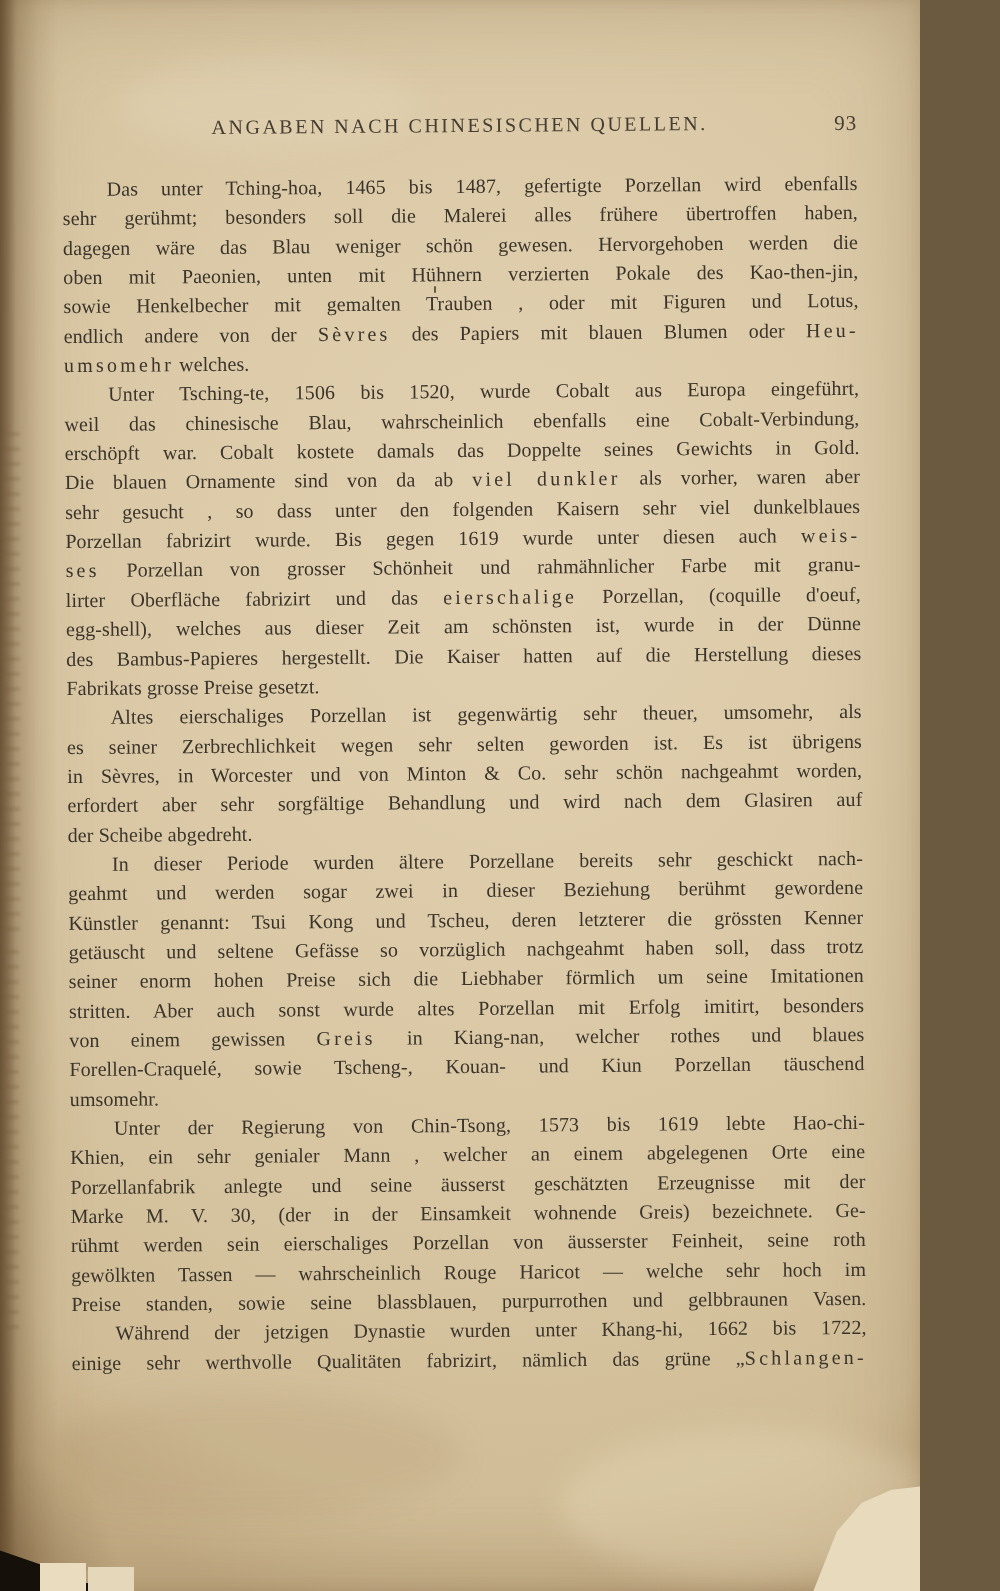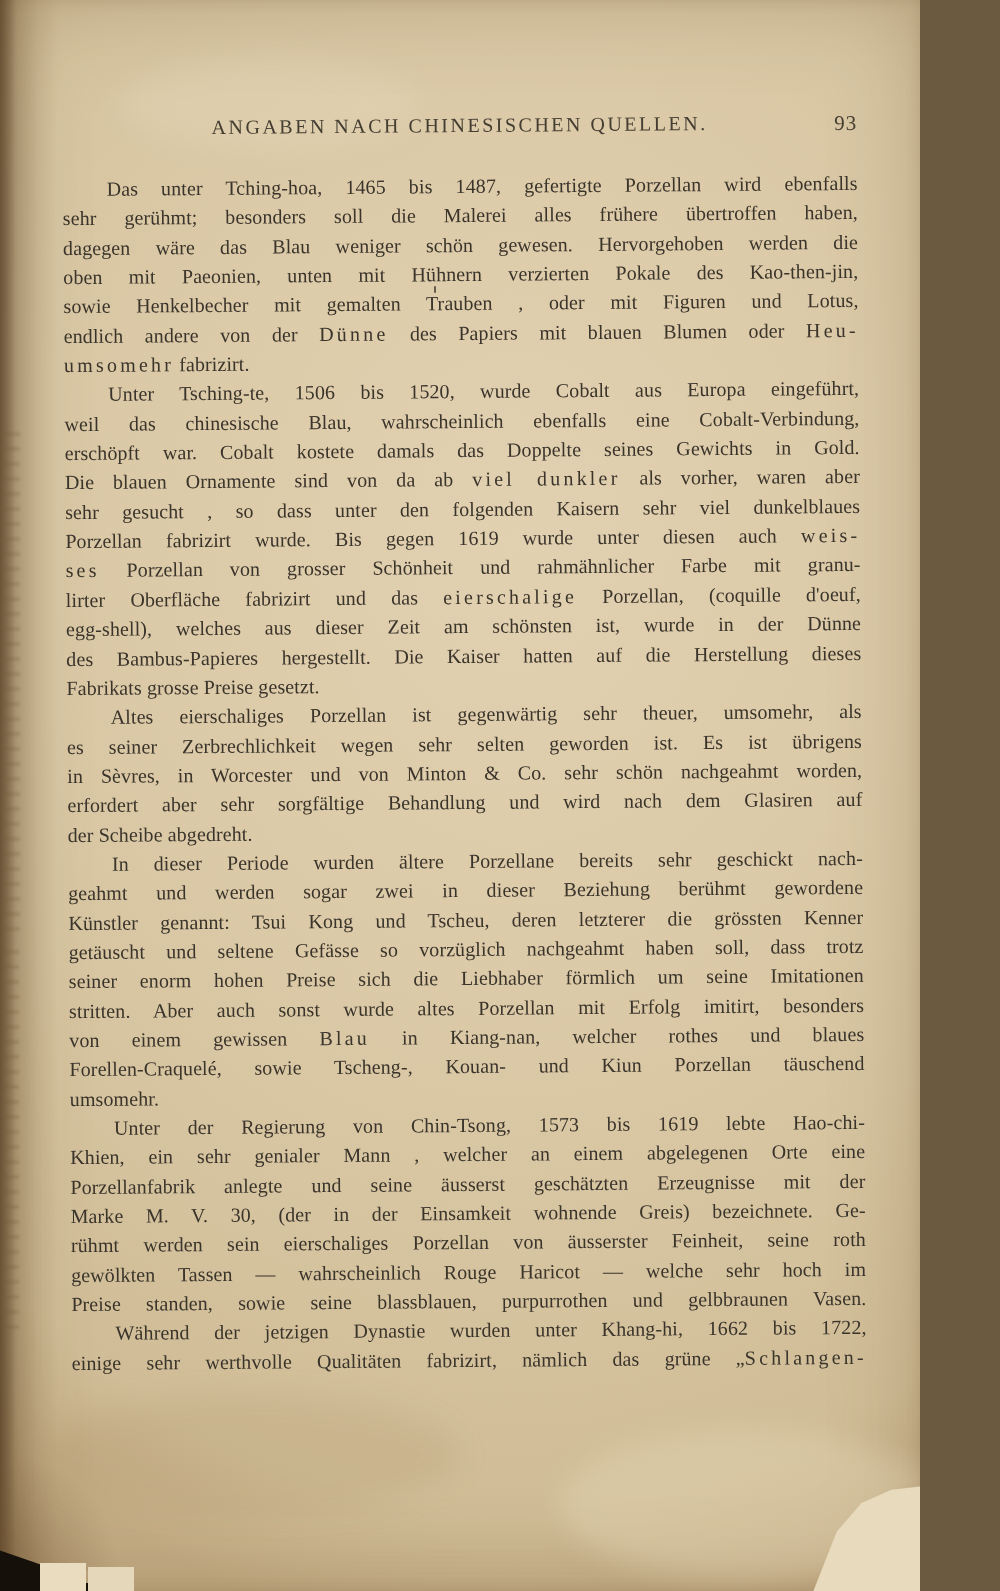--- a/index.html
+++ b/index.html
@@ -119,22 +119,22 @@
     <div class="running-header">
       <span class="rh-title">ANGABEN NACH CHINESISCHEN QUELLEN.</span>
       <span class="rh-num">93</span>
     </div>
     <div class="text-block" id="text-block">
         <div class="line indent"><span>Das unter Tching-hoa, 1465 bis 1487, gefertigte Porzellan wird ebenfalls</span></div>
         <div class="line"><span>sehr gerühmt; besonders soll die Malerei alles frühere übertroffen haben,</span></div>
         <div class="line"><span>dagegen wäre das Blau weniger schön gewesen.  Hervorgehoben werden die</span></div>
         <div class="line"><span>oben mit Paeonien, unten mit Hühnern verzierten Pokale des Kao-then-jin,</span></div>
         <div class="line"><span>sowie Henkelbecher mit gemalten Trauben , oder mit Figuren und Lotus,</span></div>
-        <div class="line"><span>endlich andere von der </span><span class="gesperrt">Dünne</span><span> des Papiers mit blauen Blumen oder </span><span class="gesperrt">Heu-</span></div>
-        <div class="line last"><span class="gesperrt">umsomehr</span><span> fabrizirt.</span></div>
+        <div class="line"><span>endlich andere von der </span><span class="gesperrt">Sèvres</span><span> des Papiers mit blauen Blumen oder </span><span class="gesperrt">Heu-</span></div>
+        <div class="line last"><span class="gesperrt">umsomehr</span><span> welches.</span></div>
         <div class="line indent"><span>Unter Tsching-te, 1506 bis 1520, wurde Cobalt aus Europa eingeführt,</span></div>
         <div class="line"><span>weil das chinesische Blau, wahrscheinlich ebenfalls eine Cobalt-Verbindung,</span></div>
         <div class="line"><span>erschöpft war.  Cobalt kostete damals das Doppelte seines Gewichts in Gold.</span></div>
         <div class="line"><span>Die blauen Ornamente sind von da ab </span><span class="gesperrt">viel dunkler</span><span> als vorher, waren aber</span></div>
         <div class="line"><span>sehr gesucht , so dass unter den folgenden Kaisern sehr viel dunkelblaues</span></div>
         <div class="line"><span>Porzellan fabrizirt wurde.  Bis gegen 1619 wurde unter diesen auch </span><span class="gesperrt">weis-</span></div>
         <div class="line"><span class="gesperrt">ses</span><span> Porzellan von grosser Schönheit und rahmähnlicher Farbe mit granu-</span></div>
         <div class="line"><span>lirter Oberfläche fabrizirt und das </span><span class="gesperrt">eierschalige</span><span> Porzellan, (coquille d'oeuf,</span></div>
         <div class="line"><span>egg-shell), welches aus dieser Zeit am schönsten ist, wurde in der Dünne</span></div>
         <div class="line"><span>des Bambus-Papieres hergestellt.  Die Kaiser hatten auf die Herstellung dieses</span></div>
@@ -143,21 +143,21 @@
         <div class="line"><span>es seiner Zerbrechlichkeit wegen sehr selten geworden ist.  Es ist übrigens</span></div>
         <div class="line"><span>in Sèvres, in Worcester und von Minton &amp; Co. sehr schön nachgeahmt worden,</span></div>
         <div class="line"><span>erfordert aber sehr sorgfältige Behandlung und wird nach dem Glasiren auf</span></div>
         <div class="line last"><span>der Scheibe abgedreht.</span></div>
         <div class="line indent"><span>In dieser Periode wurden ältere Porzellane bereits sehr geschickt nach-</span></div>
         <div class="line"><span>geahmt und werden sogar zwei in dieser Beziehung berühmt gewordene</span></div>
         <div class="line"><span>Künstler genannt: Tsui Kong und Tscheu, deren letzterer die grössten Kenner</span></div>
         <div class="line"><span>getäuscht und seltene Gefässe so vorzüglich nachgeahmt haben soll, dass trotz</span></div>
         <div class="line"><span>seiner enorm hohen Preise sich die Liebhaber förmlich um seine Imitationen</span></div>
         <div class="line"><span>stritten.  Aber auch sonst wurde altes Porzellan mit Erfolg imitirt, besonders</span></div>
-        <div class="line"><span>von einem gewissen </span><span class="gesperrt">Blau</span><span> in Kiang-nan, welcher rothes und blaues</span></div>
+        <div class="line"><span>von einem gewissen </span><span class="gesperrt">Greis</span><span> in Kiang-nan, welcher rothes und blaues</span></div>
         <div class="line"><span>Forellen-Craquelé, sowie Tscheng-, Kouan- und Kiun Porzellan täuschend</span></div>
         <div class="line last"><span>umsomehr.</span></div>
         <div class="line indent"><span>Unter der Regierung von Chin-Tsong, 1573 bis 1619 lebte Hao-chi-</span></div>
         <div class="line"><span>Khien, ein sehr genialer Mann , welcher an einem abgelegenen Orte eine</span></div>
         <div class="line"><span>Porzellanfabrik anlegte und seine äusserst geschätzten Erzeugnisse mit der</span></div>
         <div class="line"><span>Marke M. V. 30, (der in der Einsamkeit wohnende Greis) bezeichnete.  Ge-</span></div>
         <div class="line"><span>rühmt werden sein eierschaliges Porzellan von äusserster Feinheit, seine roth</span></div>
         <div class="line"><span>gewölkten Tassen — wahrscheinlich Rouge Haricot — welche sehr hoch im</span></div>
         <div class="line"><span>Preise standen, sowie seine blassblauen, purpurrothen und gelbbraunen Vasen.</span></div>
         <div class="line indent"><span>Während der jetzigen Dynastie wurden unter Khang-hi, 1662 bis 1722,</span></div>

